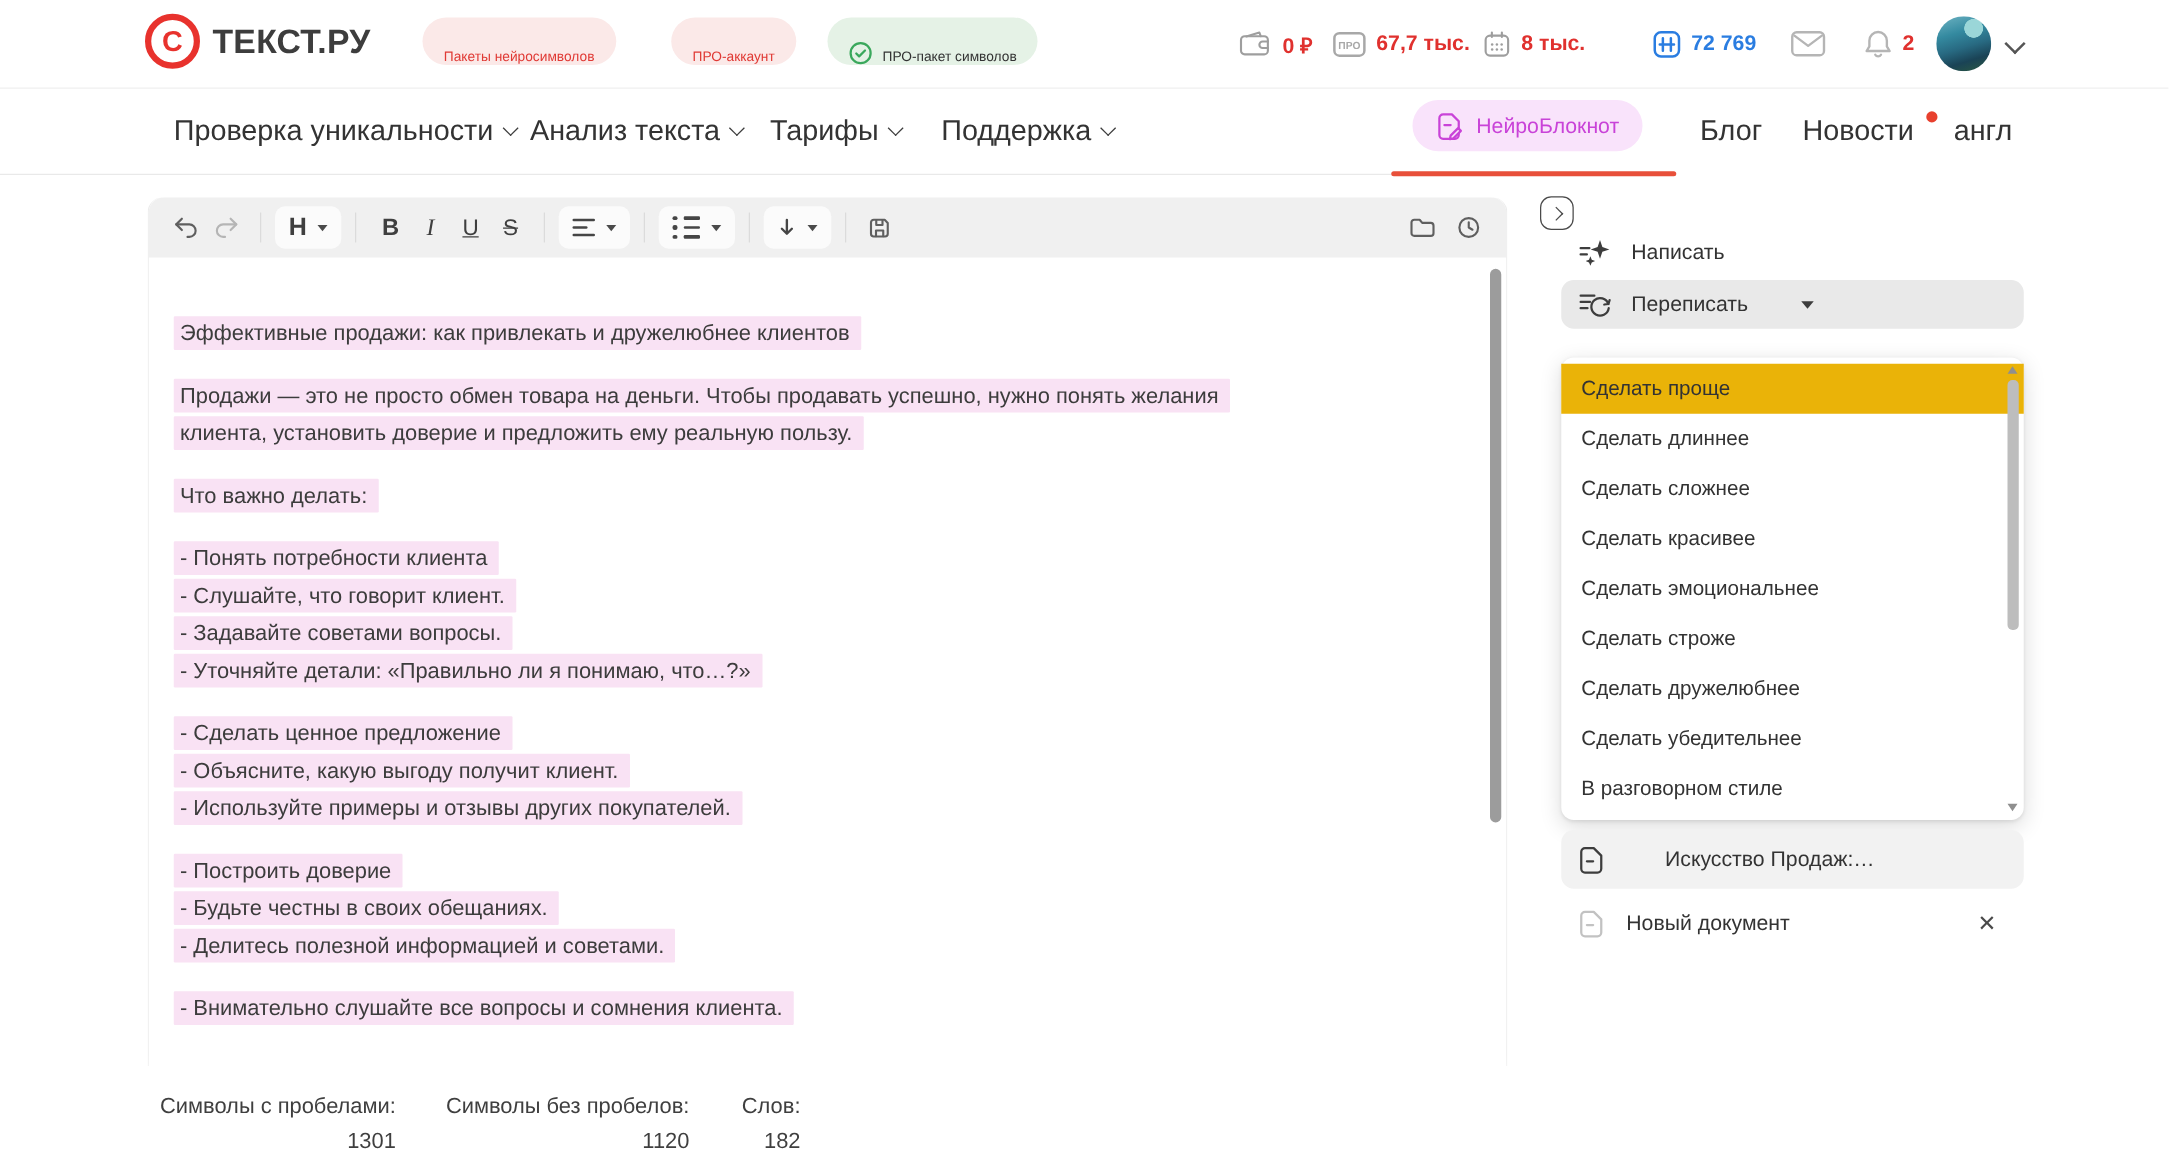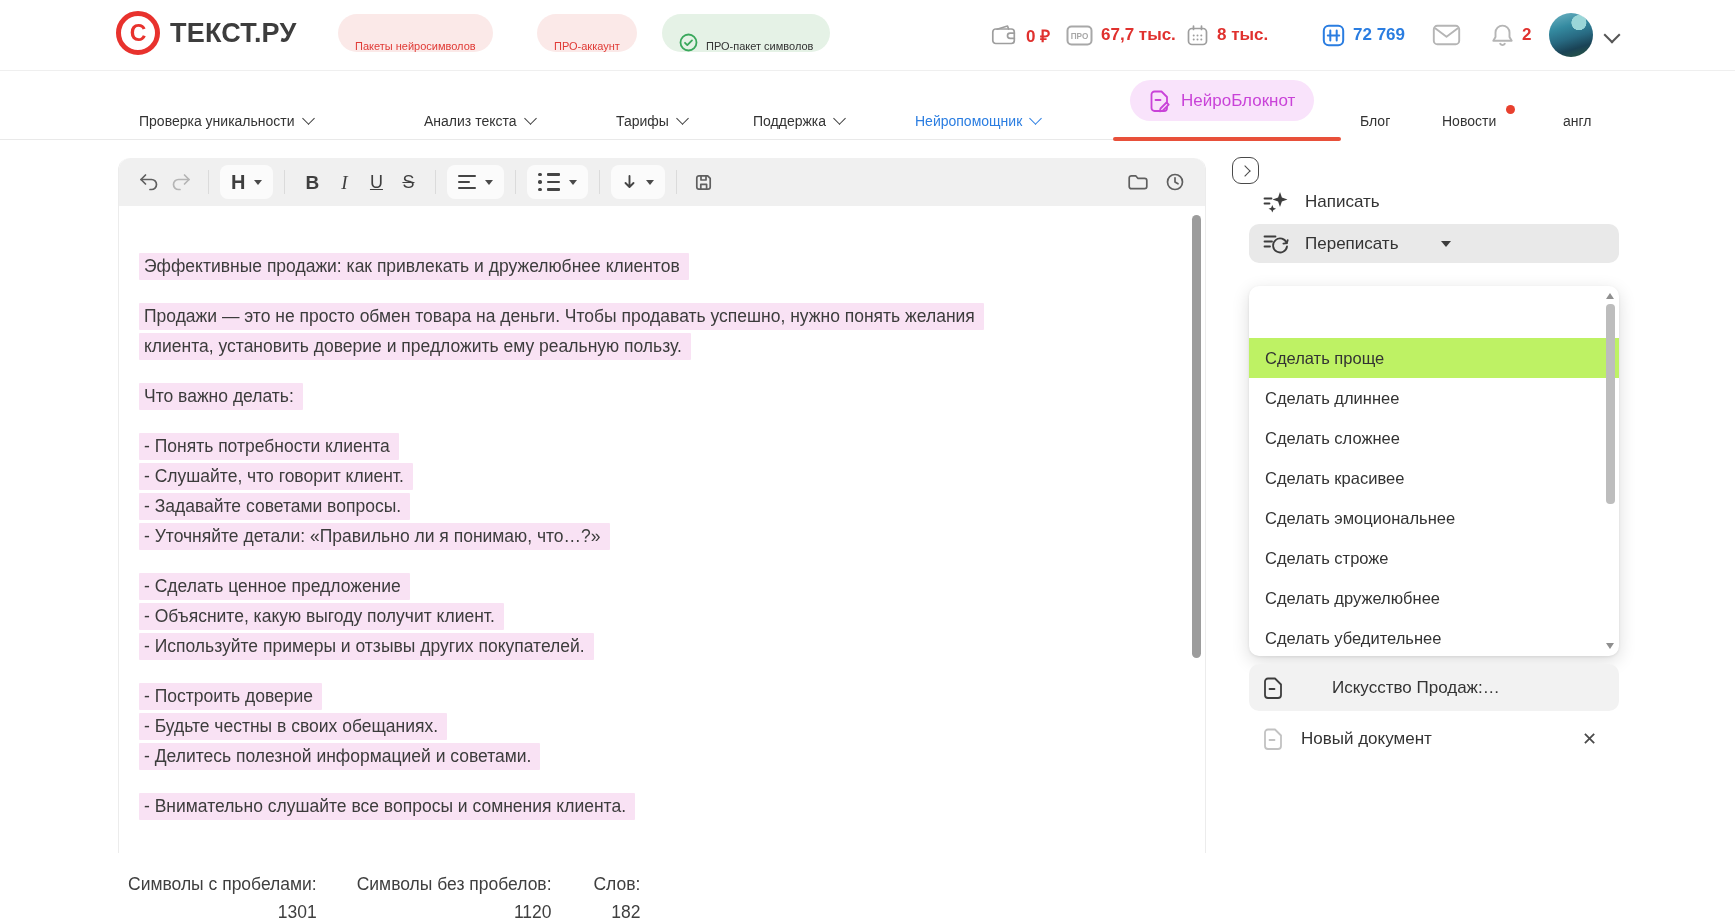--- a/index.html
+++ b/index.html
@@ -27,21 +27,21 @@
   .avatar { position:absolute; left:1549px; top:13px; width:44px; height:44px; border-radius:50%; cursor:pointer;
             background:
               radial-gradient(circle at 68% 22%, #9ad6d8 0 16%, rgba(0,0,0,0) 17%),
               linear-gradient(163deg, #6fb4c4 0%, #348aa0 32%, #286a82 55%, #1a4356 76%, #2b5a40 100%); }
   .acct-chev { position:absolute; left:1606px; top:29px; width:10px; height:10px;
                border-right:2px solid #555; border-bottom:2px solid #555; transform:rotate(45deg); cursor:pointer; }
   .hdr-line { position:absolute; left:0; top:70px; width:1735px; height:1px; background:#efefef; }
 
   
   .nav-item { position:absolute; top:70px; height:69px; display:flex; align-items:center; gap:9px;
-              font-size:14px; color:#333; cursor:pointer; white-space:nowrap;margin-top:16px; }
+              font-size:23px; color:#333; cursor:pointer; white-space:nowrap; }
   .nav-item.blue { color:#2a7de1; }
   .chev { width:8px; height:8px; border-right:1.7px solid #3c3c3c; border-bottom:1.7px solid #3c3c3c;
           transform:rotate(45deg); margin-top:-5px; }
   .chev.blue { border-color:#2a7de1; }
   .nav-dot { width:9px; height:9px; background:#e8402e; border-radius:50%; position:relative; top:-11px; margin-left:1px; }
   .pill { position:absolute; left:1130px; top:80px; height:41px; border-radius:21px; background:#f9e3fb; color:#c943d8;
           display:flex; align-items:center; gap:9px; padding:0 19px; font-size:17px; cursor:pointer; white-space:nowrap; }
   .nav-underline-gray { position:absolute; left:0; top:139px; width:1115px; height:1px; background:#e9e9e9; }
   .tab-underline { position:absolute; left:1113px; top:137px; width:228px; height:4px; background:#e8503a; border-radius:2px; }
 
@@ -87,21 +87,21 @@
   .row-write { top:183px; height:38px; }
   .row-rewrite { top:224px; height:39px; background:#e9e9e9; border-radius:10px; }
   .side-ic { color:#3d3d3d; display:flex; }
   .side-ic.light { color:#c2c2c2; }
   .tri { width:0; height:0; border-left:5.5px solid transparent; border-right:5.5px solid transparent;
          border-top:6.5px solid #3d3d3d; margin-left:26px; }
 
   .menu { position:absolute; left:1249px; top:286px; width:370px; height:370px; background:#fff; border-radius:10px;
           box-shadow:0 5px 18px rgba(0,0,0,.14), 0 1px 3px rgba(0,0,0,.08); padding-top:5px; box-sizing:border-box; }
   .menu-item { height:40px; display:flex; align-items:center; padding-left:16px; font-size:16.5px; color:#333; cursor:pointer; }
-  .menu-item.hl-item { background:#bef264;margin-top:47px; }
+  .menu-item.hl-item { background:#eab308; }
   .menu-sb { position:absolute; right:4px; top:5px; bottom:5px; width:10px; cursor:pointer; }
   .sb-up { position:absolute; top:2px; left:0.5px; width:0; height:0;
            border-left:4.5px solid transparent; border-right:4.5px solid transparent; border-bottom:6px solid #8f8f8f; }
   .sb-down { position:absolute; bottom:2px; left:0.5px; width:0; height:0;
              border-left:4.5px solid transparent; border-right:4.5px solid transparent; border-top:6px solid #8f8f8f; }
   .sb-thumb { position:absolute; top:13px; left:0.5px; width:9px; height:200px; background:#bdbdbd; border-radius:4px; }
 
   .row-doc1 { top:664px; height:47px; background:#f2f2f2; border-radius:10px;gap:47px; }
   .row-doc2 { top:717px; height:44px; }
   .doc-close { margin-left:auto; margin-right:22px; font-size:18px; color:#4a4a4a; cursor:pointer; line-height:1; }
@@ -220,24 +220,20 @@
     <span>Анализ текста</span>
       <span class="chev"></span>
   </div>
   <div class="nav-item" style="left:616px">
     <span>Тарифы</span>
       <span class="chev"></span>
   </div>
   <div class="nav-item" style="left:753px">
     <span>Поддержка</span>
       <span class="chev"></span>
-  </div>
-  <div class="nav-item blue" style="left:915px">
-    <span>Нейропомощник</span>
-      <span class="chev blue"></span>
   </div>
 
   <div class="pill">
     <span style="display:flex">
       <svg class="ic" width="23" height="24" viewBox="0 0 23 24" style="color:#c943d8;stroke-width:1.8">
         <path d="M5.5 2.5h7l5.5 5.5v11a3 3 0 0 1-3 3h-9.5a3 3 0 0 1-3-3v-13.5a3 3 0 0 1 3-3z"></path>
         <path d="M6.5 11h5"></path>
         <path d="M11.5 19.5l6-6 2.2 2.2-6 6-2.8.6z" fill="#f9e3fb"></path>
       </svg>
     </span>

